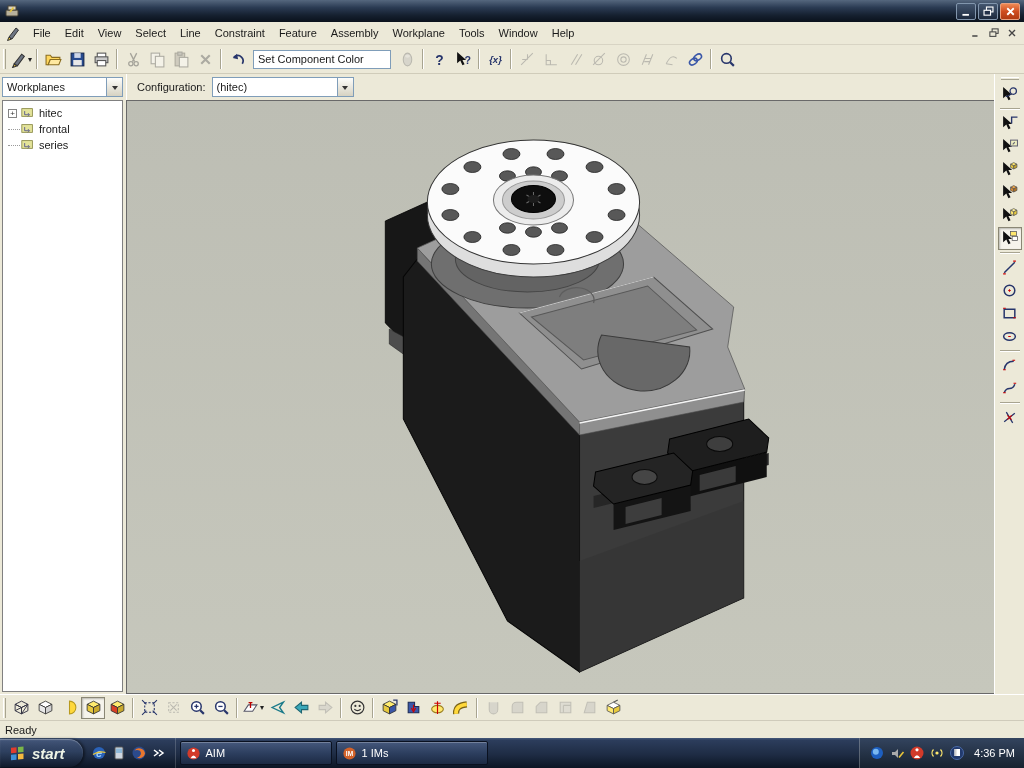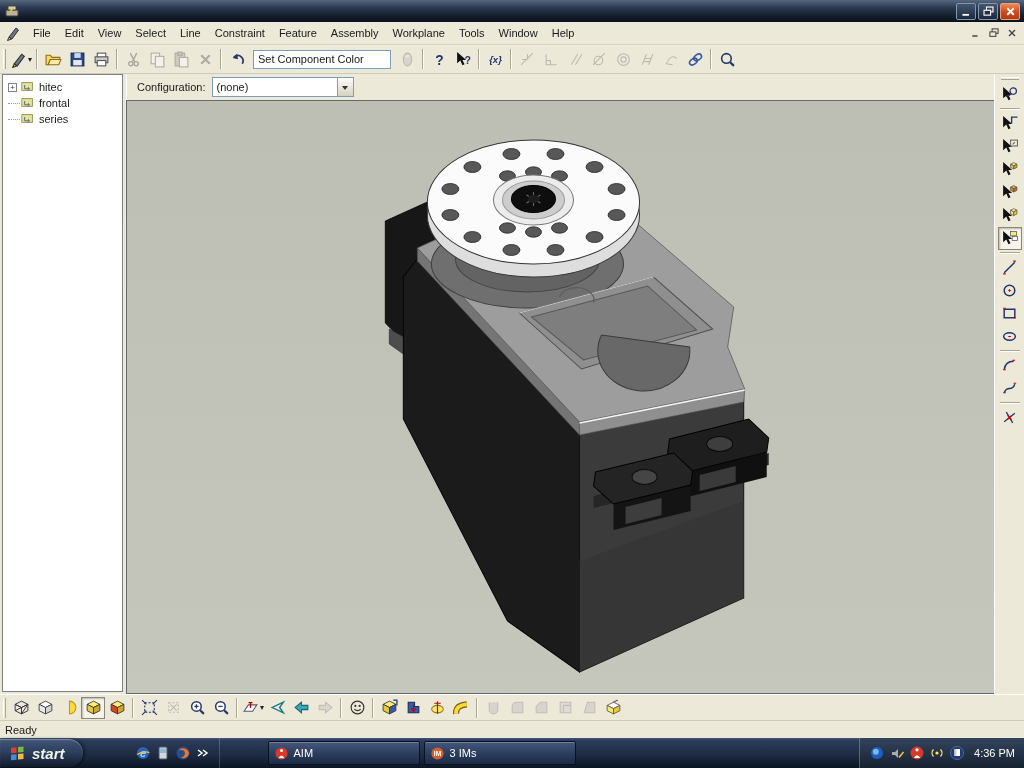--- a/index.html
+++ b/index.html
@@ -71,21 +71,21 @@
   .rs-btn { width:24px; height:23px; }
   .rs-sep { width:20px; height:2px; border-top:1px solid #a8a490; border-bottom:1px solid #fff; margin:2px 0; }
 
   
   .bottom-toolbar { height:26px; background:#ece9d8; border-top:1px solid #fff; display:flex; align-items:center; padding-left:2px; }
   .bt-btn { width:24px; height:22px; }
   .statusbar { height:18px; background:#ece9d8; border-top:1px solid #cfcbbb; display:flex; align-items:center; padding-left:5px; }
 
   
   .taskbar { height:30px; display:flex; align-items:center;
-    background:linear-gradient(#45587a 0%, #2c3d5c 8%, #1e2c44 55%, #0c1524 100%);gap:44px; }
+    background:linear-gradient(#45587a 0%, #2c3d5c 8%, #1e2c44 55%, #0c1524 100%); }
   .start-btn { height:28px; padding:0 18px 0 9px; border-radius:0 14px 14px 0; display:flex; align-items:center; gap:6px;
     background:linear-gradient(#53679078, #2e405f 45%, #101a2b), linear-gradient(#3a4c6c,#16223a);
     box-shadow:inset 0 1px 1px rgba(255,255,255,.3), 2px 0 3px rgba(0,0,0,.5);
     color:#eef4e6; font-size:15px; font-weight:bold; font-style:italic; }
   .start-btn svg { width:17px; height:17px; }
   .quick-launch { display:flex; align-items:center; gap:4px; padding:0 8px; align-self:stretch;
     border-right:1px solid rgba(255,255,255,.18); }
   .ql-ico { width:16px; height:16px; display:flex; }
   .ql-ico svg { width:16px; height:16px; }
   .task-btn { width:152px; height:24px; margin-left:4px; border:1px solid #0a1120; border-radius:2px;
@@ -343,20 +343,28 @@
             <path d="M10.5,10.5 L14,14" stroke="#27356b" stroke-width="2"></path>
           </svg>
         </span>
       </button>
     </span>
 </div>
 
 <div class="workspace">
 
   <div class="left-col">
+    <div class="wp-row">
+      <div class="combo">
+        <span>Workplanes</span>
+        <span class="arrow-box">
+            <span class="caret"></span>
+          </span>
+      </div>
+    </div>
     <div class="tree">
       <div id="tree-items">
           <div class="tree-row">
             <span class="expander">+</span>
             <span class="tree-icon"><svg viewBox="0 0 16 16">
                 <rect x="1" y="2" width="13" height="9.5" fill="#e3e39a" stroke="#85853f"></rect>
                 <path d="M4.5,9.5 V5 M4.5,9.5 H10 M8.5,7.5 l2,2 -2,2" stroke="#4a4a8a" fill="none"></path>
               </svg></span>
             <span>hitec</span>
           </div>
@@ -377,21 +385,21 @@
             <span>series</span>
           </div>
         </div>
     </div>
   </div>
 
   <div class="center-col">
     <div class="config-row">
       <span>Configuration:</span>
       <div class="combo config-combo">
-        <span>(none)</span>
+        <span>(hitec)</span>
         <span class="arrow-box">
             <span class="caret"></span>
           </span>
       </div>
     </div>
 
     <div class="canvas">
 
       <svg viewBox="0 0 866 592" preserveAspectRatio="none">
         <defs>
@@ -860,21 +868,21 @@
         </span>
         <span>AIM</span>
       </button>
       <button class="task-btn">
         <span style="display: flex;">
           <svg viewBox="0 0 16 16">
             <circle cx="8" cy="8" r="6.5" fill="#d2622a"></circle>
             <text x="8" y="10.8" font-size="7" font-weight="bold" text-anchor="middle" fill="#fff">IM</text>
           </svg>
         </span>
-        <span>3 IMs</span>
+        <span>1 IMs</span>
       </button>
     </span>
   <span class="tray">
     <span id="tray-icons" style="display:flex;align-items:center;gap:4px;">
         <span class="tray-ico">
           <svg viewBox="0 0 16 16">
             <circle cx="8" cy="8" r="6" fill="#1d5fc0"></circle>
             <circle cx="6.8" cy="6.8" r="3" fill="#7ab8f0"></circle>
           </svg>
         </span>

